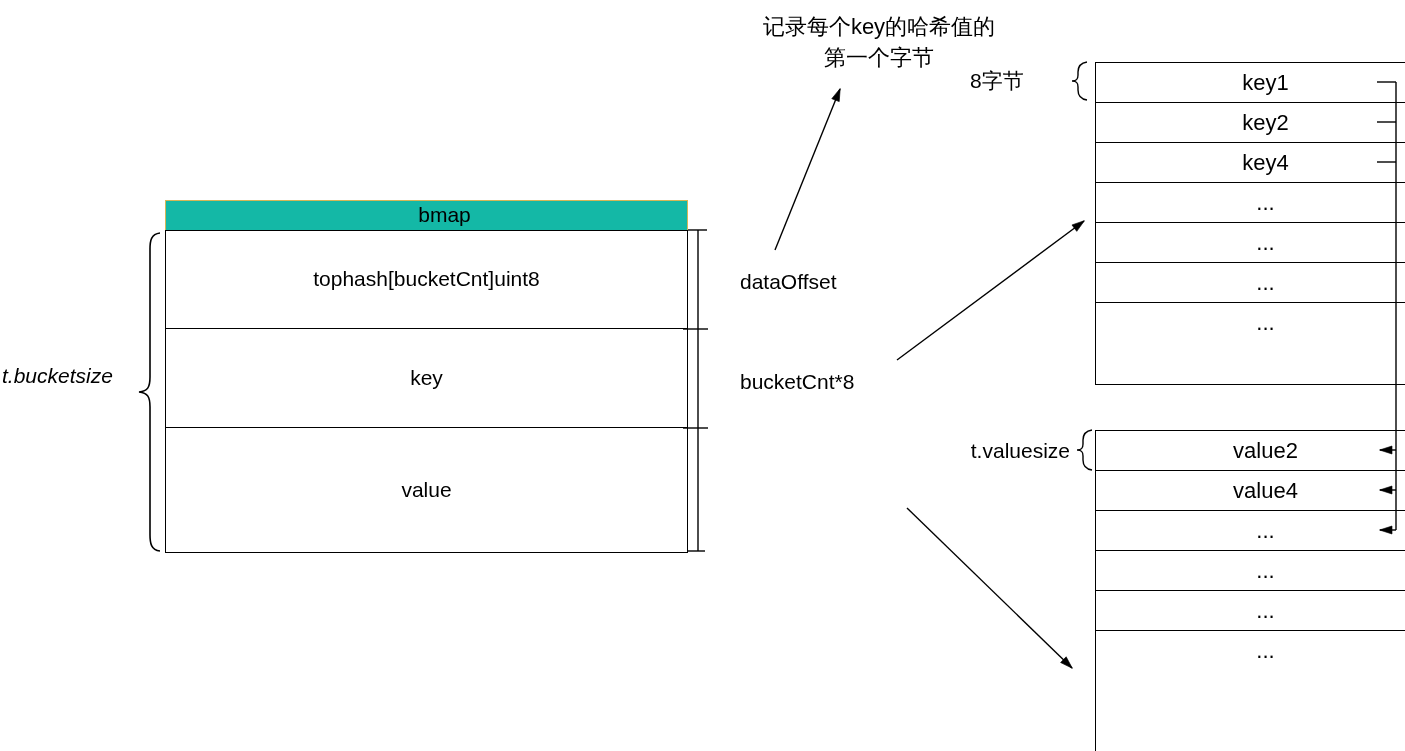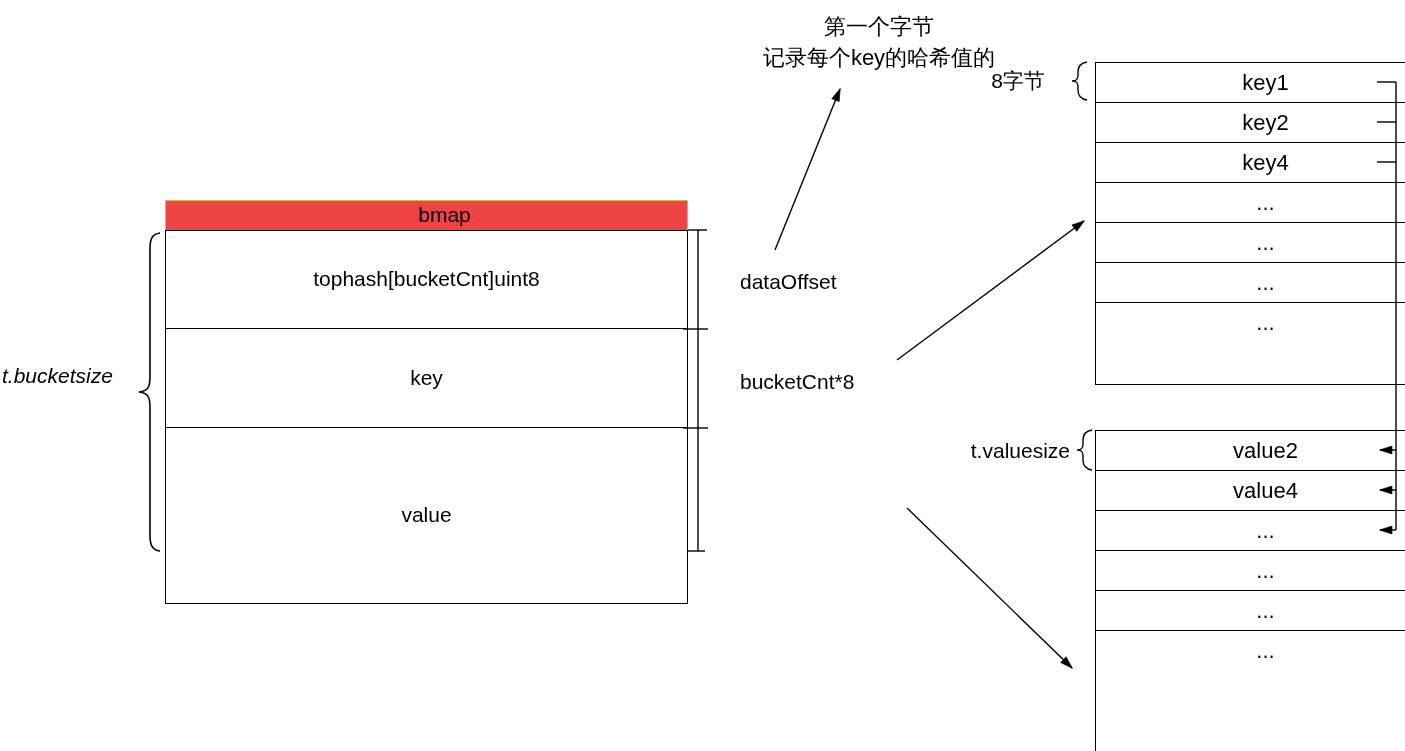--- a/index.html
+++ b/index.html
@@ -30,21 +30,21 @@
   }
   
   .bmap-header{
     position:absolute;left:165px;top:200px;width:523px;height:31px;
     box-sizing:border-box;
     background:#FFF2CC;border:1.5px solid #D6B656;
     text-align:center;font-size:21px;line-height:27px;
   }
   
   .bmap-box{
-    position:absolute;left:165px;top:230px;width:523px;height:374px;
+    position:absolute;left:165px;top:230px;width:523px;height:323px;
     box-sizing:border-box;border:1.5px solid #000;
     display:flex;flex-direction:column;
   }
   .brow{
     box-sizing:border-box;
     display:flex;align-items:center;justify-content:center;
     font-size:21px;
   }
   .brow.r1{height:97.5px;border-bottom:1.5px solid #000;}
   .brow.r2{height:99px;border-bottom:1.5px solid #000;}
@@ -62,21 +62,21 @@
     border-bottom:1.5px solid #000;
     display:flex;align-items:center;justify-content:center;
     font-size:22px;
   }
   .trow:last-child{border-bottom:none;}
   
   .bucketsize-label{left:2px;top:364px;font-size:21px;font-style:italic;}
   .dataoffset-label{left:740px;top:270px;}
   .bucketcnt8-label{left:740px;top:370px;}
   .bucketcntval-label{left:726px;top:474px;}
-  .keysize-label{left:970px;top:67px;width:96px;text-align:center;}
+  .keysize-label{left:970px;top:67px;width:96px;text-align:left;}
   .valuesize-label{left:938px;top:439px;width:132px;text-align:right;}
 </style>
 </head>
 <body>
 
 <div class="canvas">
 
   <svg class="overlay" viewBox="0 0 1405 751" xmlns="http://www.w3.org/2000/svg">
     <defs>
       <marker id="arr" markerUnits="userSpaceOnUse" markerWidth="15" markerHeight="12" refX="13" refY="5" orient="auto">
@@ -124,25 +124,25 @@
       <line x1="1377" y1="122" x2="1396" y2="122"></line>
       <line x1="1377" y1="162" x2="1396" y2="162"></line>
       <line x1="1396" y1="82" x2="1396" y2="530"></line>
       <line x1="1396" y1="450" x2="1380" y2="450" marker-end="url(#arr)"></line>
       <line x1="1396" y1="490" x2="1380" y2="490" marker-end="url(#arr)"></line>
       <line x1="1396" y1="530" x2="1380" y2="530" marker-end="url(#arr)"></line>
     </g>
   </svg>
 
   <div class="annotation">
+    <div>记录每个key的哈希值的</div>
     <div>第一个字节</div>
-    <div>记录每个key的哈希值的</div>
   </div>
 
-  <div class="bmap-header" style="background: #ef4444; border-color: rgb(214, 182, 86); padding-left: 36px;">
+  <div class="bmap-header" style="background: #14b8a6; border-color: rgb(214, 182, 86); padding-left: 36px;">
     <span>bmap</span>
   </div>
 
   <div class="bmap-box">
     <div class="brow r1">tophash[bucketCnt]uint8</div>
     <div class="brow r2">key</div>
     <div class="brow r3">value</div>
   </div>
 
   <div class="label bucketsize-label">t.bucketsize</div>

